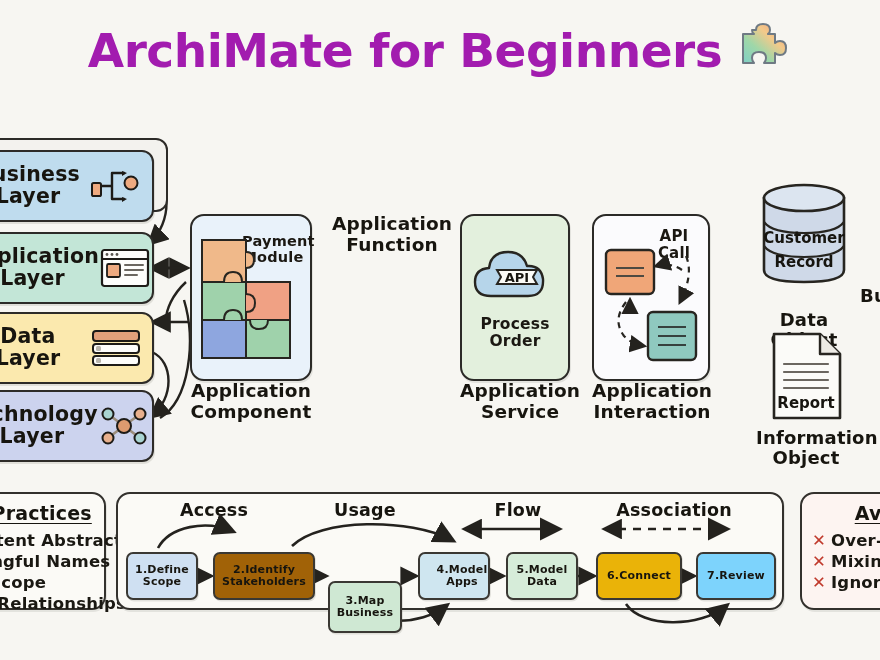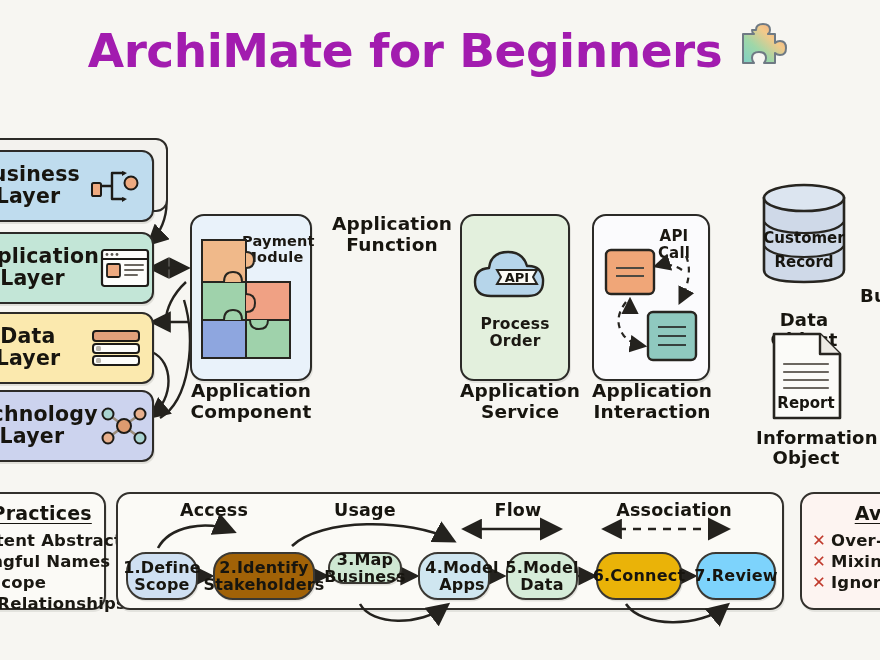--- a/index.html
+++ b/index.html
@@ -126,27 +126,27 @@
     color: #1a1812;
     line-height: 1.28;
     white-space: nowrap;
   }
   .xmark { color: #c0392b; font-weight: 700; margin-right: 5px; }
 
   
   .step {
     position: absolute;
     border: 2.3px solid #3a3833;
-    border-radius: 20px;
+    border-radius: 7px;
     box-sizing: border-box;
     display: flex;
     align-items: center;
     justify-content: center;
     text-align: center;
-    font-size: 16px;
+    font-size: 11px;
     font-weight: 600;
     line-height: 1.08;
     color: #17150f;
     white-space: pre-line;
     box-shadow: 1px 1.5px 0 rgba(60,55,45,.12);
   }
   .reltag {
     position: absolute;
     font-size: 17.5px;
     font-weight: 600;
@@ -386,21 +386,21 @@
     <path d="M683 576 L 694 576" fill="none" stroke="#24221e" stroke-width="2.4" marker-end="url(#ahs)"></path>
 
     <path d="M360 604 C 372 626, 420 626, 446 606" fill="none" stroke="#24221e" stroke-width="2.6" marker-end="url(#ah)"></path>
     <path d="M626 604 C 642 628, 700 628, 726 606" fill="none" stroke="#24221e" stroke-width="2.6" marker-end="url(#ah)"></path>
   </svg>
 
   <div class="step hand" style="left:126px;top:552px;width:72px;height:48px;background:#cfe0f2;">1.Define
 Scope</div>
   <div class="step hand" style="left:213px;top:552px;width:102px;height:48px;background:#a16207;">2.Identify
 Stakeholders</div>
-  <div class="step hand" style="left:328px;top:552px;width:74px;height:32px;background:#cfe8d3;">3.Map
+  <div class="step hand" style="left:328px;top:581px;width:74px;height:52px;background:#cfe8d3;">3.Map
 Business</div>
   <div class="step hand" style="left:418px;top:552px;width:72px;height:48px;background:#cfe6f0;padding-left:16px;">4.Model
 Apps</div>
   <div class="step hand" style="left:506px;top:552px;width:72px;height:48px;background:#d6ecd9;">5.Model
 Data</div>
   <div class="step hand" style="left:596px;top:552px;width:86px;height:48px;background:#eab308;">6.Connect</div>
   <div class="step hand" style="left:696px;top:552px;width:80px;height:48px;background:#7dd3fc;">7.Review</div>
 
 </div>
 

